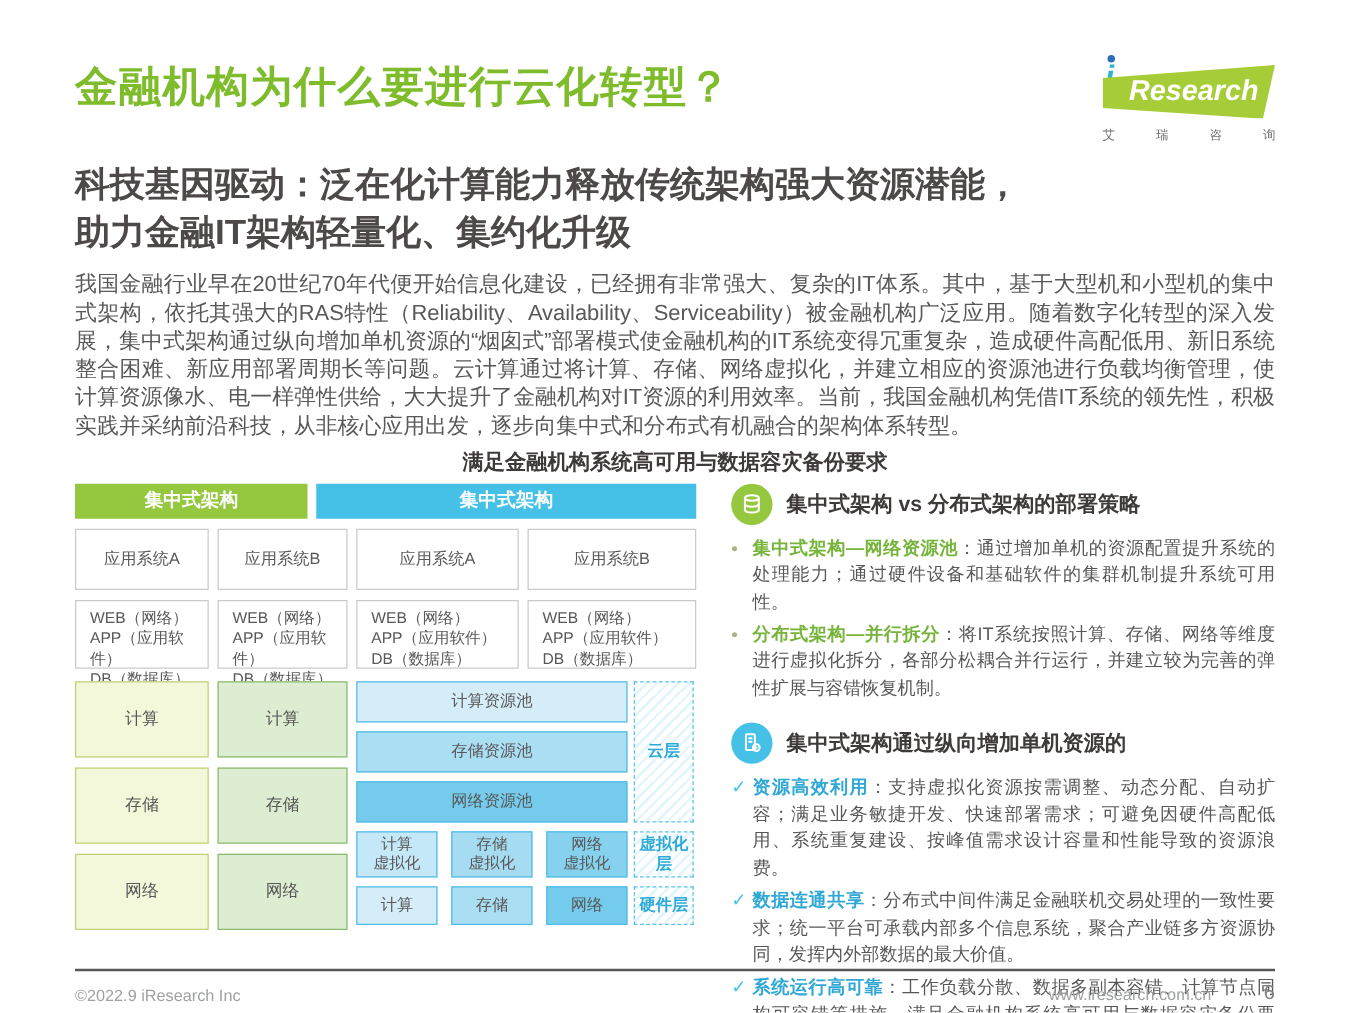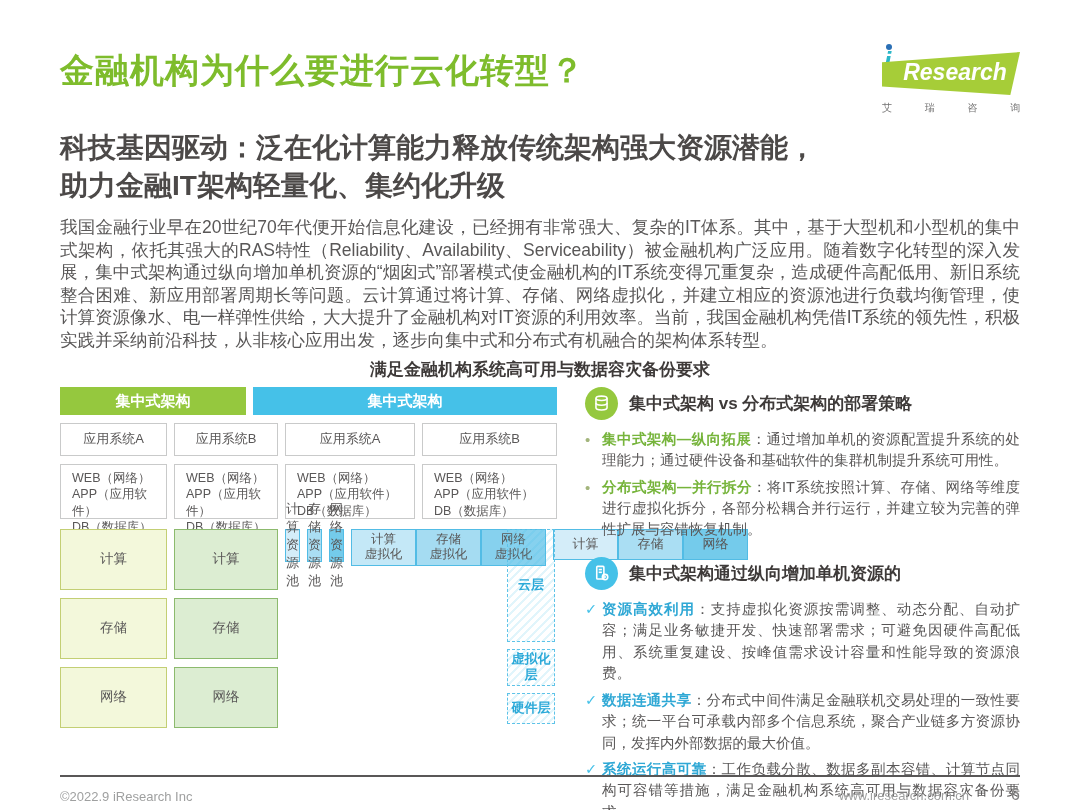--- a/index.html
+++ b/index.html
@@ -34,29 +34,29 @@
   .diagram{width:497px;flex-shrink:0;font-size:13px;}
   .panel{width:435px;margin-left:28px;}
 
   
   .d-head{display:flex;gap:7px;}
   .d-head .hgreen{width:186px;background:#95c83e;}
   .d-head .hblue{flex:1;background:#45c1e8;}
   .d-head div{height:28px;line-height:28px;color:#fff;font-weight:bold;font-size:15px;text-align:center;}
   .d-row{display:flex;gap:7px;margin-top:8px;}
   .c1{width:107px;}.c2{width:104px;}.c3{width:130px;}.c4{flex:1;}
-  .wbox{background:#fff;border:1px solid #c9caca;box-sizing:border-box;display:flex;align-items:center;justify-content:center;height:33px;color:#595757;}
+  .wbox{background:#fff;border:1px solid #c9caca;box-sizing:border-box;display:flex;align-items:center;justify-content:center;height:49px;color:#595757;}
   .sbox{background:#fff;border:1px solid #c9caca;box-sizing:border-box;height:55px;padding:5px 0 5px 11px;line-height:1.33;font-size:12.5px;color:#595757;}
   .lower{display:flex;gap:7px;margin-top:10px;}
   .hwcol{display:flex;flex-direction:column;gap:8px;}
   .gbox{box-sizing:border-box;height:61px;display:flex;align-items:center;justify-content:center;font-size:13.5px;}
   .gb1{background:#f3f8db;border:1px solid #c3cf74;}
   .gb2{background:#dcedd2;border:1px solid #8cba6d;}
   .rlower{flex:1;display:flex;gap:5px;}
-  .bars{width:217px;display:flex;flex-direction:row;gap:7px;}
+  .bars{width:217px;display:flex;flex-direction:column;gap:7px;}
   .bar{box-sizing:border-box;height:33px;display:flex;align-items:center;justify-content:center;border:1px solid #52bce5;}
   .bar.p1{background:#d4edf9;}.bar.p2{background:#aadef3;}.bar.p3{background:#74cbeb;}
   .threes{display:flex;justify-content:space-between;}
   .vbox{box-sizing:border-box;width:65px;height:37px;display:flex;flex-direction:column;align-items:center;justify-content:center;line-height:1.2;font-size:12.5px;border:1px solid #52bce5;}
   .v1{background:#c4e8f7;}.v2{background:#a5dcf2;}.v3{background:#86d1ee;}
   .hbox{box-sizing:border-box;width:65px;height:31px;display:flex;align-items:center;justify-content:center;font-size:13px;border:1px solid #52bce5;}
   .h1{background:#d4edf9;}.h2{background:#aadef3;}.h3{background:#74cbeb;}
   .layers{width:48px;display:flex;flex-direction:column;gap:7px;}
   .layer{
     box-sizing:border-box;border:1px dashed #5ec3e8;color:#2ba9d8;font-weight:bold;font-size:13px;
@@ -205,21 +205,21 @@
               <path d="M5 5.5v6c0 1.6 3.1 2.8 7 2.8s7-1.2 7-2.8v-6"></path>
               <path d="M5 11.5v6c0 1.6 3.1 2.8 7 2.8s7-1.2 7-2.8v-6"></path>
             </g>
           </svg>
         </div>
         <div class="sec-title">集中式架构 vs 分布式架构的部署策略</div>
       </div>
 
       <div class="p-item">
         <span class="mark dot">•</span>
-        <p><span class="lblg">集中式架构—纵向拓展</span><span>：通过增加单机的资源配置提升系统的处理能力；通过硬件设备和基础软件的集群机制提升系统可用性。</span></p>
+        <p><span class="lblg">集中式架构—网络资源池</span><span>：通过增加单机的资源配置提升系统的处理能力；通过硬件设备和基础软件的集群机制提升系统可用性。</span></p>
       </div>
       <div class="p-item">
         <span class="mark dot">•</span>
         <p><span class="lblg">分布式架构—并行拆分</span><span>：将IT系统按照计算、存储、网络等维度进行虚拟化拆分，各部分松耦合并行运行，并建立较为完善的弹性扩展与容错恢复机制。</span></p>
       </div>
 
       <div class="sec-head second">
         <div class="icirc blue">
           <svg width="19" height="19" viewBox="0 0 24 24">
             <g fill="none" stroke="#ffffff" stroke-width="2">

